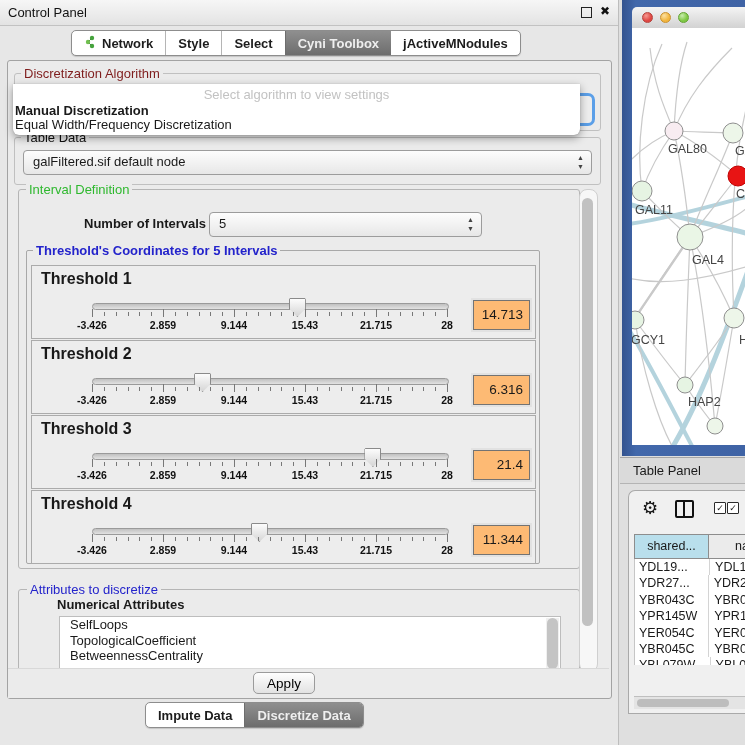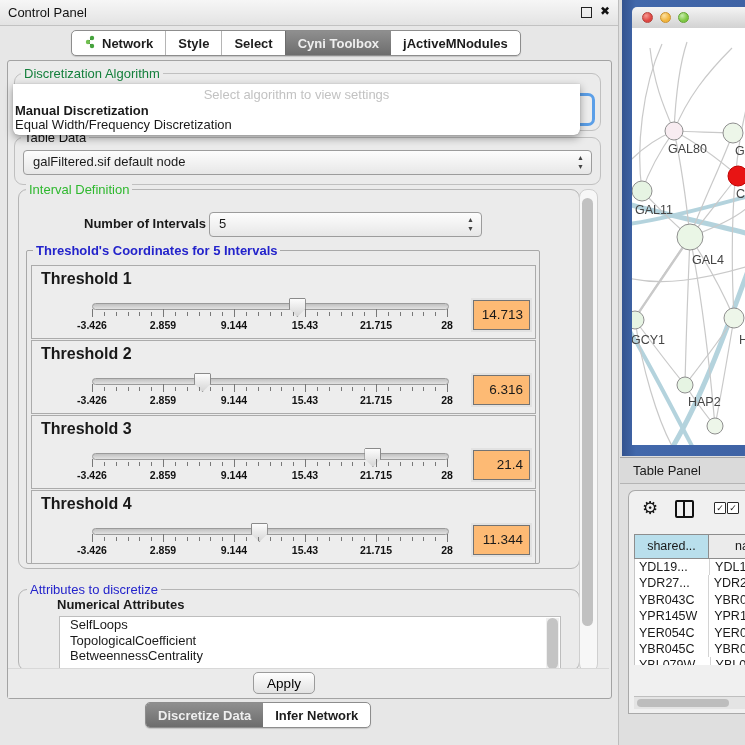--- a/index.html
+++ b/index.html
@@ -15,25 +15,25 @@
   .seg{position:absolute;display:inline-flex;border:1px solid #8d8d8d;border-radius:5px;background:#fff;overflow:hidden;height:24px;box-shadow:0 1px 1px rgba(0,0,0,.15);}
   .seg-item{display:flex;align-items:center;padding:0 12px;font-size:13px;font-weight:bold;color:#1c1c1c;border-left:1px solid #b5b5b5;white-space:nowrap;cursor:default;}
   .seg-item:first-child{border-left:none;}
   .seg-item.active{background:linear-gradient(#8f8f8f,#6d6d6d);color:#efefef;border-left-color:#6d6d6d;}
   .seg-item.active + .seg-item{border-left:none;}
   .top-seg{left:71px;top:30px;}
   .bottom-seg{left:145px;top:702px;}
   .net-ic{margin-right:5px;}
   
   .cp-main{position:absolute;left:7px;top:60px;width:603px;height:637px;background:#ebebeb;border:1px solid #a3a3a3;border-radius:3px;}
-  .group{position:absolute;border:1px solid #c0c0c0;border-radius:9px;}
+  .group{position:absolute;border:1px solid #c0c0c0;border-radius:3px;}
   .group-label{position:absolute;background:#ebebeb;padding:0 3px;font-size:13px;white-space:nowrap;z-index:2;}
   .green{color:#2eb82e;} .blue{color:#2323cb;}
   .algo-group{left:6px;top:12px;width:585px;height:56px;}
-  .algo-label{left:13px;top:5px;color:#15803d;z-index:1;}
+  .algo-label{left:13px;top:5px;color:#7f1d1d;z-index:1;}
   .combo-behind{position:absolute;left:537px;top:32px;width:44px;height:27px;border:3px solid #5b9fe8;border-radius:7px;background:#ededed;z-index:4;}
   
   .popup{position:absolute;left:5px;top:23px;width:567px;height:51px;background:#fff;border-radius:0 0 6px 6px;
          box-shadow:0 3px 9px rgba(0,0,0,.38),0 0 1px rgba(0,0,0,.3);z-index:30;}
   .popup-ph{position:absolute;left:0;top:3px;width:100%;text-align:center;color:#c2c2c2;font-size:13px;}
   .popup-item{position:absolute;left:2px;font-size:13px;white-space:nowrap;}
   .popup-item.b{font-weight:bold;}
   .td-group{left:6px;top:76px;width:585px;height:46px;}
   .td-label{left:13px;top:69px;color:#111;z-index:3;}
   .combo{position:absolute;height:23px;background:linear-gradient(#fdfdfd,#e7e7e7);border:1px solid #9c9c9c;border-radius:4px;}
@@ -406,25 +406,25 @@
       <div class="vscroll">
           <div class="vthumb"></div>
         </div>
 
       <div class="apply-strip">
         <button class="apply-btn">Apply</button>
       </div>
     </div>
 
     <div class="seg bottom-seg">
+      <div class="seg-item">
+          <span>Impute Data</span>
+        </div>
       <div class="seg-item active">
           <span>Discretize Data</span>
-        </div>
-      <div class="seg-item">
-          <span>Infer Network</span>
         </div>
     </div>
   </section>
 
   <section class="net-frame">
     <div class="net-titlebar">
       <span class="light red"></span>
       <span class="light yellow"></span>
       <span class="light green"></span>
     </div>

